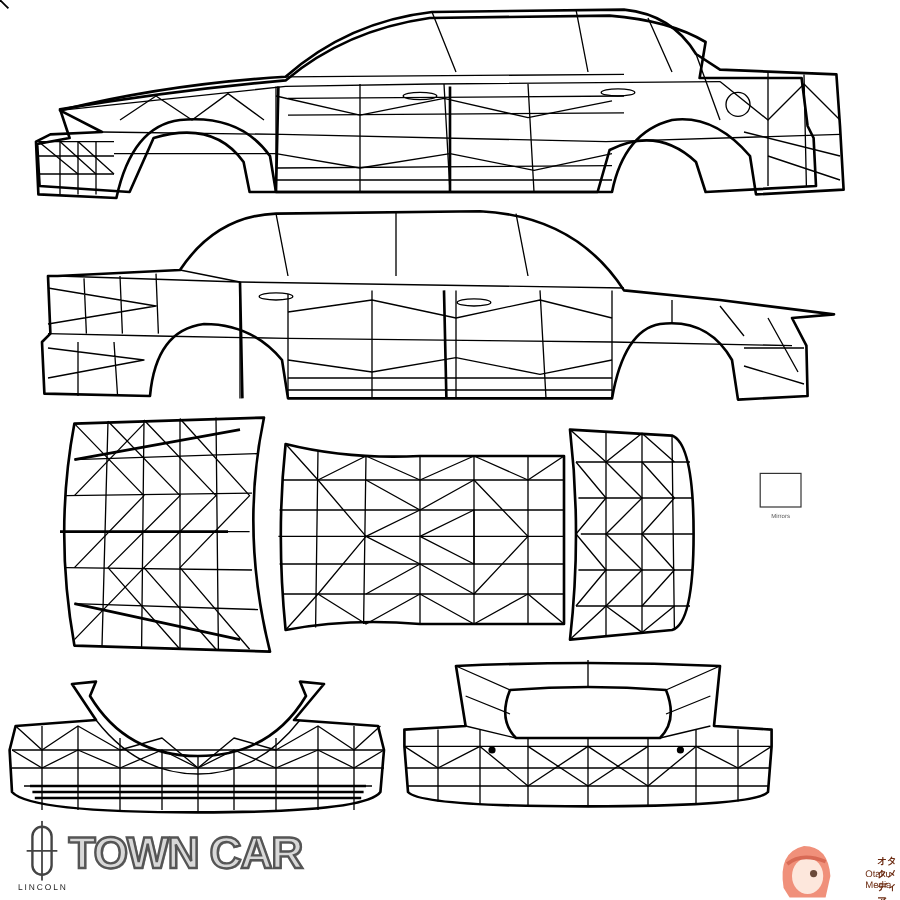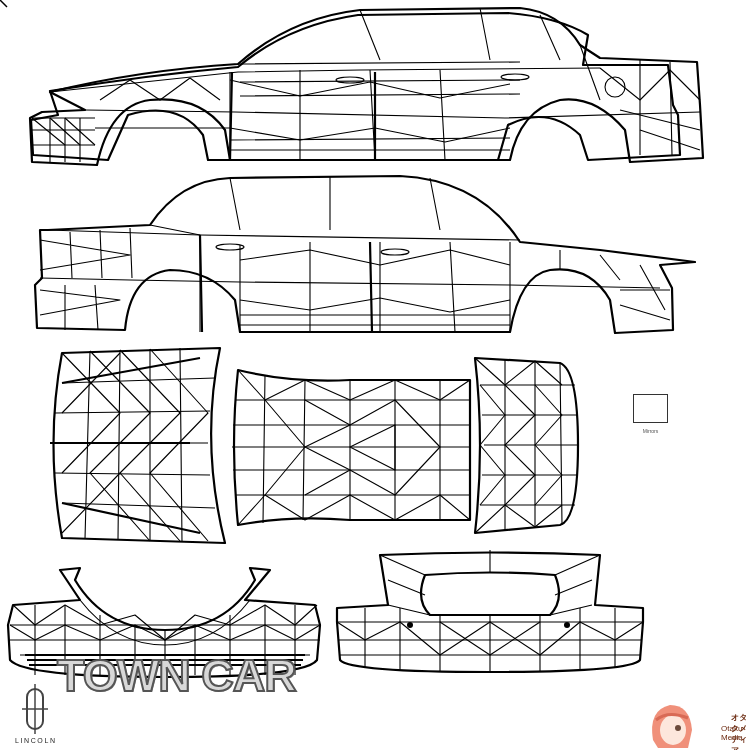--- a/index.html
+++ b/index.html
@@ -5,21 +5,21 @@
   html,body{margin:0;padding:0;background:#ffffff;}
   body{width:750px;height:750px;position:relative;overflow:hidden;font-family:"Liberation Sans",sans-serif;}
   .part{position:absolute;}
   .part svg{display:block;overflow:visible;}
   .wf{fill:none;stroke:#000;stroke-width:1.1;stroke-linejoin:round;}
   .wf-thick{fill:none;stroke:#000;stroke-width:2.2;stroke-linejoin:round;}
   .mirror-box{position:absolute;left:633px;top:394px;width:35px;height:29px;border:1px solid #333;box-sizing:border-box;}
   .mirror-label{position:absolute;left:633px;top:428px;width:35px;text-align:center;font-size:5px;color:#555;}
   .logo{position:absolute;left:22px;top:684px;}
   .lincoln-text{position:absolute;left:15px;top:737px;font-size:7px;letter-spacing:1.6px;color:#222;}
-  .town-car{position:absolute;left:57px;top:650px;font-size:45px;font-weight:bold;letter-spacing:-1px;color:#d8d8d8;
+  .town-car{position:absolute;left:57px;top:690px;font-size:37px;font-weight:bold;letter-spacing:-1px;color:#d8d8d8;
     -webkit-text-stroke:2px #555;text-shadow:1px 1px 0 #888;}
   .watermark{position:absolute;left:648px;top:700px;width:102px;height:50px;}
   .wm-jp{position:absolute;left:731px;top:712px;font-size:8px;color:#6b2a10;font-weight:bold;}
   .wm-en{position:absolute;left:721px;top:724px;font-size:8px;color:#6b2a10;font-weight:normal;}
   .corner-mark{position:absolute;left:0;top:0;width:8px;height:8px;}
 </style>
 </head>
 <body>
 
 <svg class="corner-mark" viewBox="0 0 8 8">

